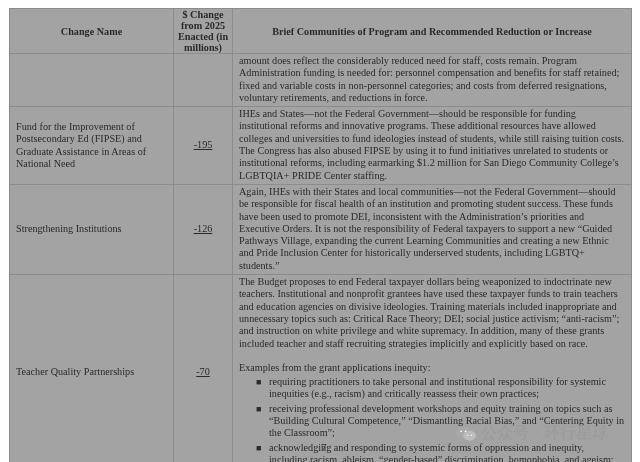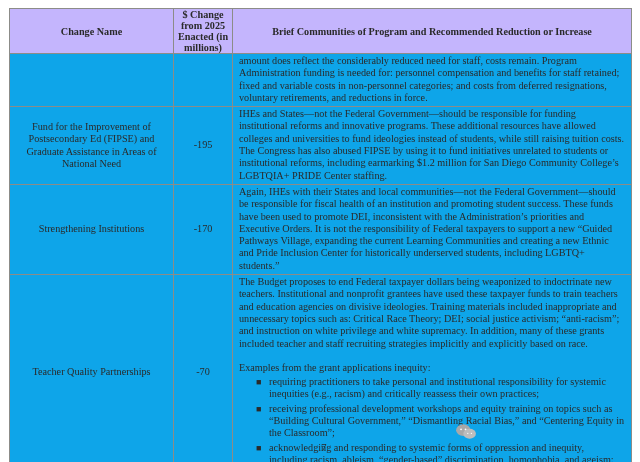--- a/index.html
+++ b/index.html
@@ -7,27 +7,27 @@
     width:640px; height:462px; background:#ffffff; position:relative; overflow:hidden;
     font-family:"Liberation Serif", "DejaVu Serif", serif; color:#2a2a2a;
   }
   table.budget {
     position:absolute; left:9px; top:8px; width:622px;
     border-collapse:collapse; table-layout:fixed;
     font-size:10.2px; line-height:12.3px;
   }
   table.budget td, table.budget th { border:1px solid #8c8c88; vertical-align:middle; }
   table.budget thead th {
-    background:#c4b5fd; font-weight:bold; text-align:center; height:44px;
+    background:#a3a3a3; font-weight:bold; text-align:center; height:44px;
     font-size:10.2px; line-height:11px; color:#2a2a2a; padding:0 2px;
   }
-  table.budget tbody td { background:#0ea5e9; }
+  table.budget tbody td { background:#a3a3a3; }
   col.c1 { width:164px; } col.c2 { width:59px; } col.c3 { width:399px; }
-  td.name { padding:0 6px;text-align:center; }
-  td.amount { text-align:center; }
+  td.name { padding:0 6px; }
+  td.amount { text-align:center;text-decoration:underline; }
   td.desc { padding:1px 6px 2px 6px; vertical-align:top; }
   .desc p { margin:0; }
   .desc .gap { height:12px; }
   .desc ul { margin:2px 0 0 0; padding:0 0 0 30px; list-style:none; }
   .desc li { position:relative; margin-bottom:2px; }
   .desc li .bullet { position:absolute; left:-13px; top:0; font-size:9px; }
   .pagenum { position:absolute; left:321px; top:441px; font-size:11px; }
   .watermark {
     position:absolute; left:455px; top:423px; font-family:"DejaVu Sans", sans-serif;
     font-size:16px; color:#9a9a9a; display:flex; align-items:center; gap:4px;
@@ -60,46 +60,47 @@
     </tr>
     <tr style="height:61px;">
       <td class="name">Fund for the Improvement of Postsecondary Ed (FIPSE) and Graduate Assistance in Areas of National Need</td>
       <td class="amount">-195</td>
       <td class="desc">
           <p>IHEs and States—not the Federal Government—should be responsible for funding institutional reforms and innovative programs.  These additional resources have allowed colleges and universities to fund ideologies instead of students, while still raising tuition costs.  The Congress has also abused FIPSE by using it to fund initiatives unrelated to students or institutional reforms, including earmarking $1.2 million for San Diego Community College’s LGBTQIA+ PRIDE Center staffing.</p>
         </td>
     </tr>
     <tr style="height:72px;">
       <td class="name">Strengthening Institutions</td>
-      <td class="amount">-170</td>
+      <td class="amount">-126</td>
       <td class="desc">
           <p>Again, IHEs with their States and local communities—not the Federal Government—should be responsible for fiscal health of an institution and promoting student success.  These funds have been used to promote DEI, inconsistent with the Administration’s priorities and Executive Orders.  It is not the responsibility of Federal taxpayers to support a new “Guided Pathways Village, expanding the current Learning Communities and creating a new Ethnic and Pride Inclusion Center for historically underserved students, including LGBTQ+ students.”</p>
         </td>
     </tr>
     <tr style="height:186px;">
       <td class="name">Teacher Quality Partnerships</td>
       <td class="amount">-70</td>
       <td class="desc">
         <p>The Budget proposes to end Federal taxpayer dollars being weaponized to indoctrinate new teachers.  Institutional and nonprofit grantees have used these taxpayer funds to train teachers and education agencies on divisive ideologies.  Training materials included inappropriate and unnecessary topics such as:  Critical Race Theory; DEI; social justice activism; “anti-racism”; and instruction on white privilege and white supremacy.   In addition, many of these grants included teacher and staff recruiting strategies implicitly and explicitly based on race.</p>
         <div class="gap"></div>
         <p>Examples from the grant applications inequity:</p>
         <ul>
           <li><span class="bullet">■</span><span>requiring practitioners to take personal and institutional responsibility for systemic inequities (e.g., racism) and critically reassess their own practices;</span></li>
-          <li><span class="bullet">■</span><span>receiving professional development workshops and equity training on topics such as “Building Cultural Government,” “Dismantling Racial Bias,” and “Centering Equity in the Classroom”;</span></li>
+          <li><span class="bullet">■</span><span>receiving professional development workshops and equity training on topics such as “Building Cultural Competence,” “Dismantling Racial Bias,” and “Centering Equity in the Classroom”;</span></li>
           <li><span class="bullet">■</span><span>acknowledging and responding to systemic forms of oppression and inequity, including racism, ableism, “gender-based” discrimination, homophobia, and ageism;</span></li>
         </ul>
       </td>
     </tr>
   </tbody>
 </table>
 
 <div class="watermark">
   <svg class="wm-icon" viewBox="0 0 24 20">
     <ellipse cx="9" cy="8" rx="8" ry="6.5" fill="#a8a8a8"></ellipse>
     <ellipse cx="16" cy="12" rx="7" ry="5.5" fill="#bdbdbd"></ellipse>
     <circle cx="6.5" cy="7" r="1" fill="#fff"></circle>
       <circle cx="11.5" cy="7" r="1" fill="#fff"></circle>
     <circle cx="14" cy="11.5" r="0.8" fill="#fff"></circle>
       <circle cx="18" cy="11.5" r="0.8" fill="#fff"></circle>
   </svg>
+  <span>公众号 · 环行星球</span>
 </div>
 
 <div class="pagenum">7</div>
 
 </body></html>

